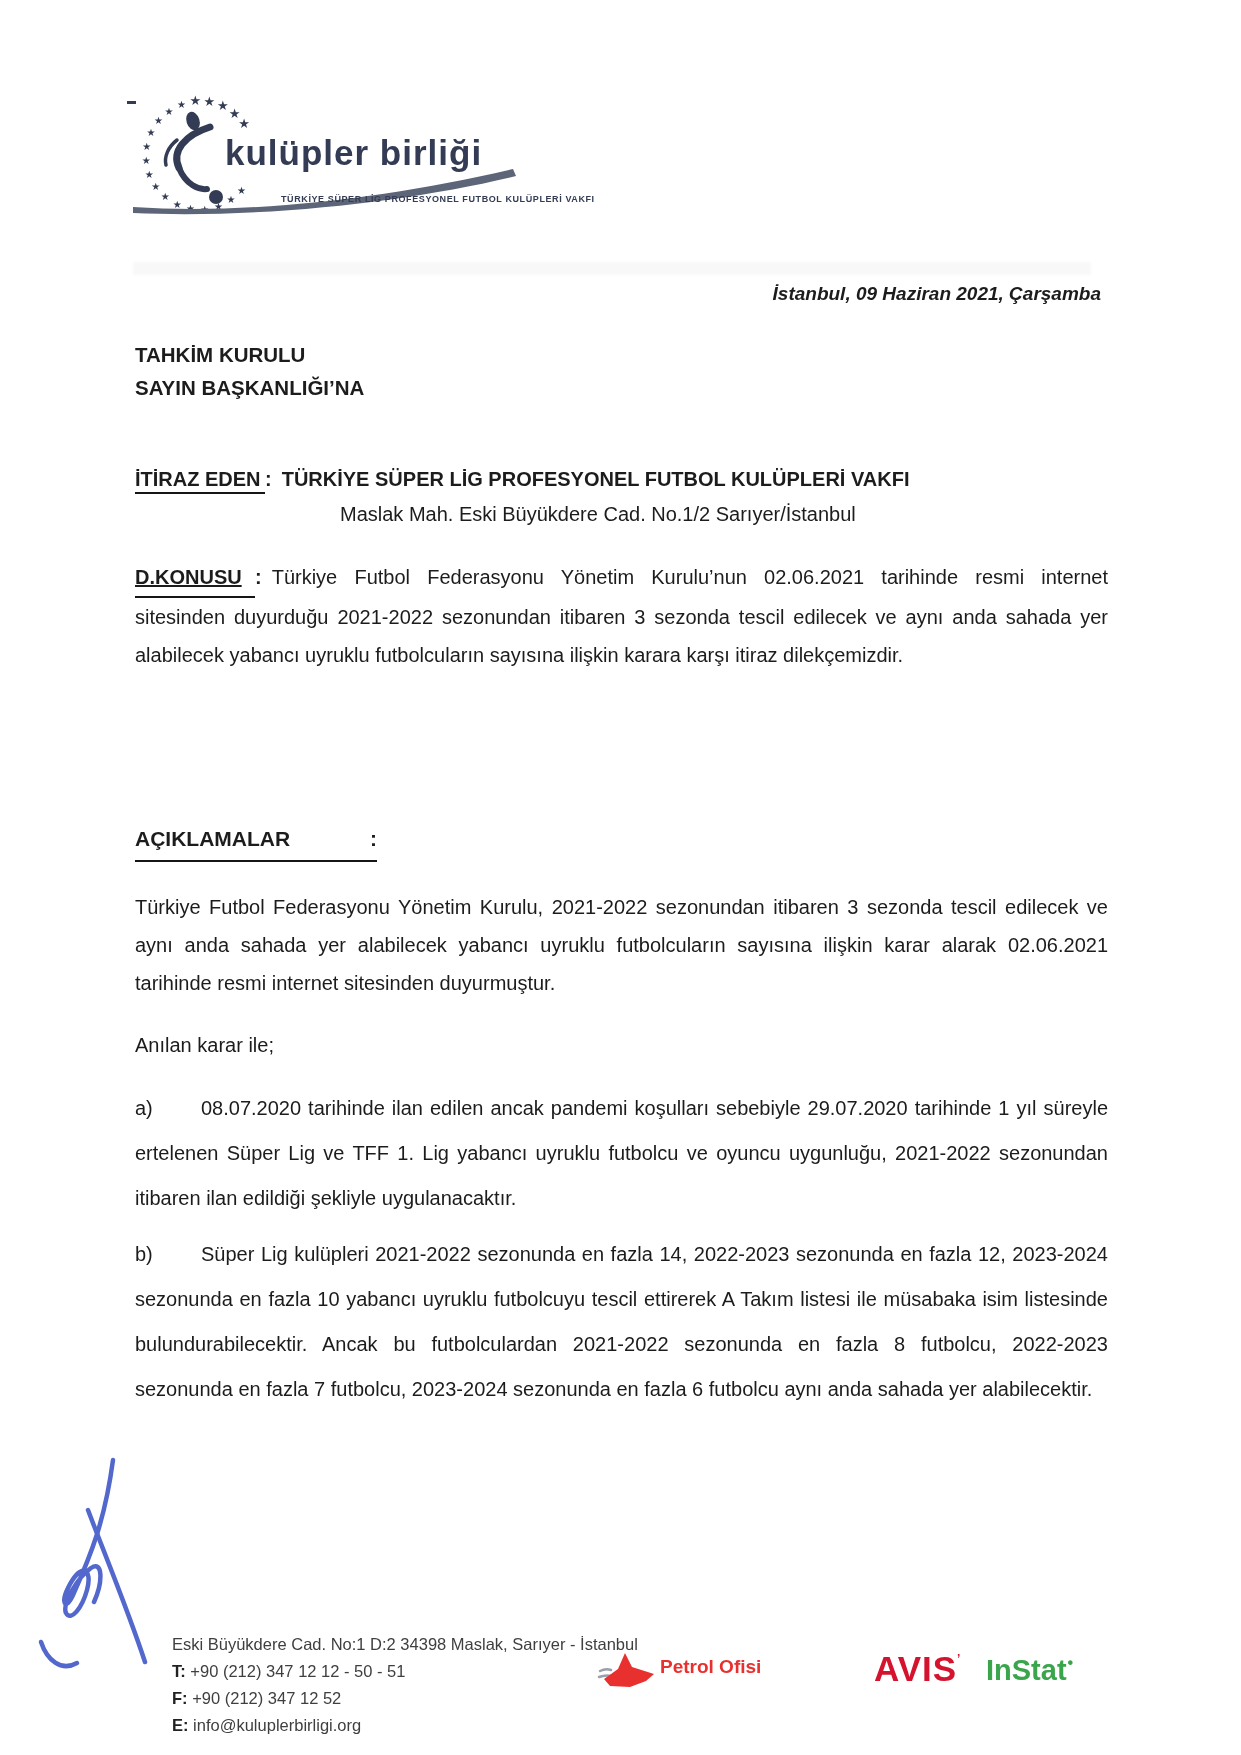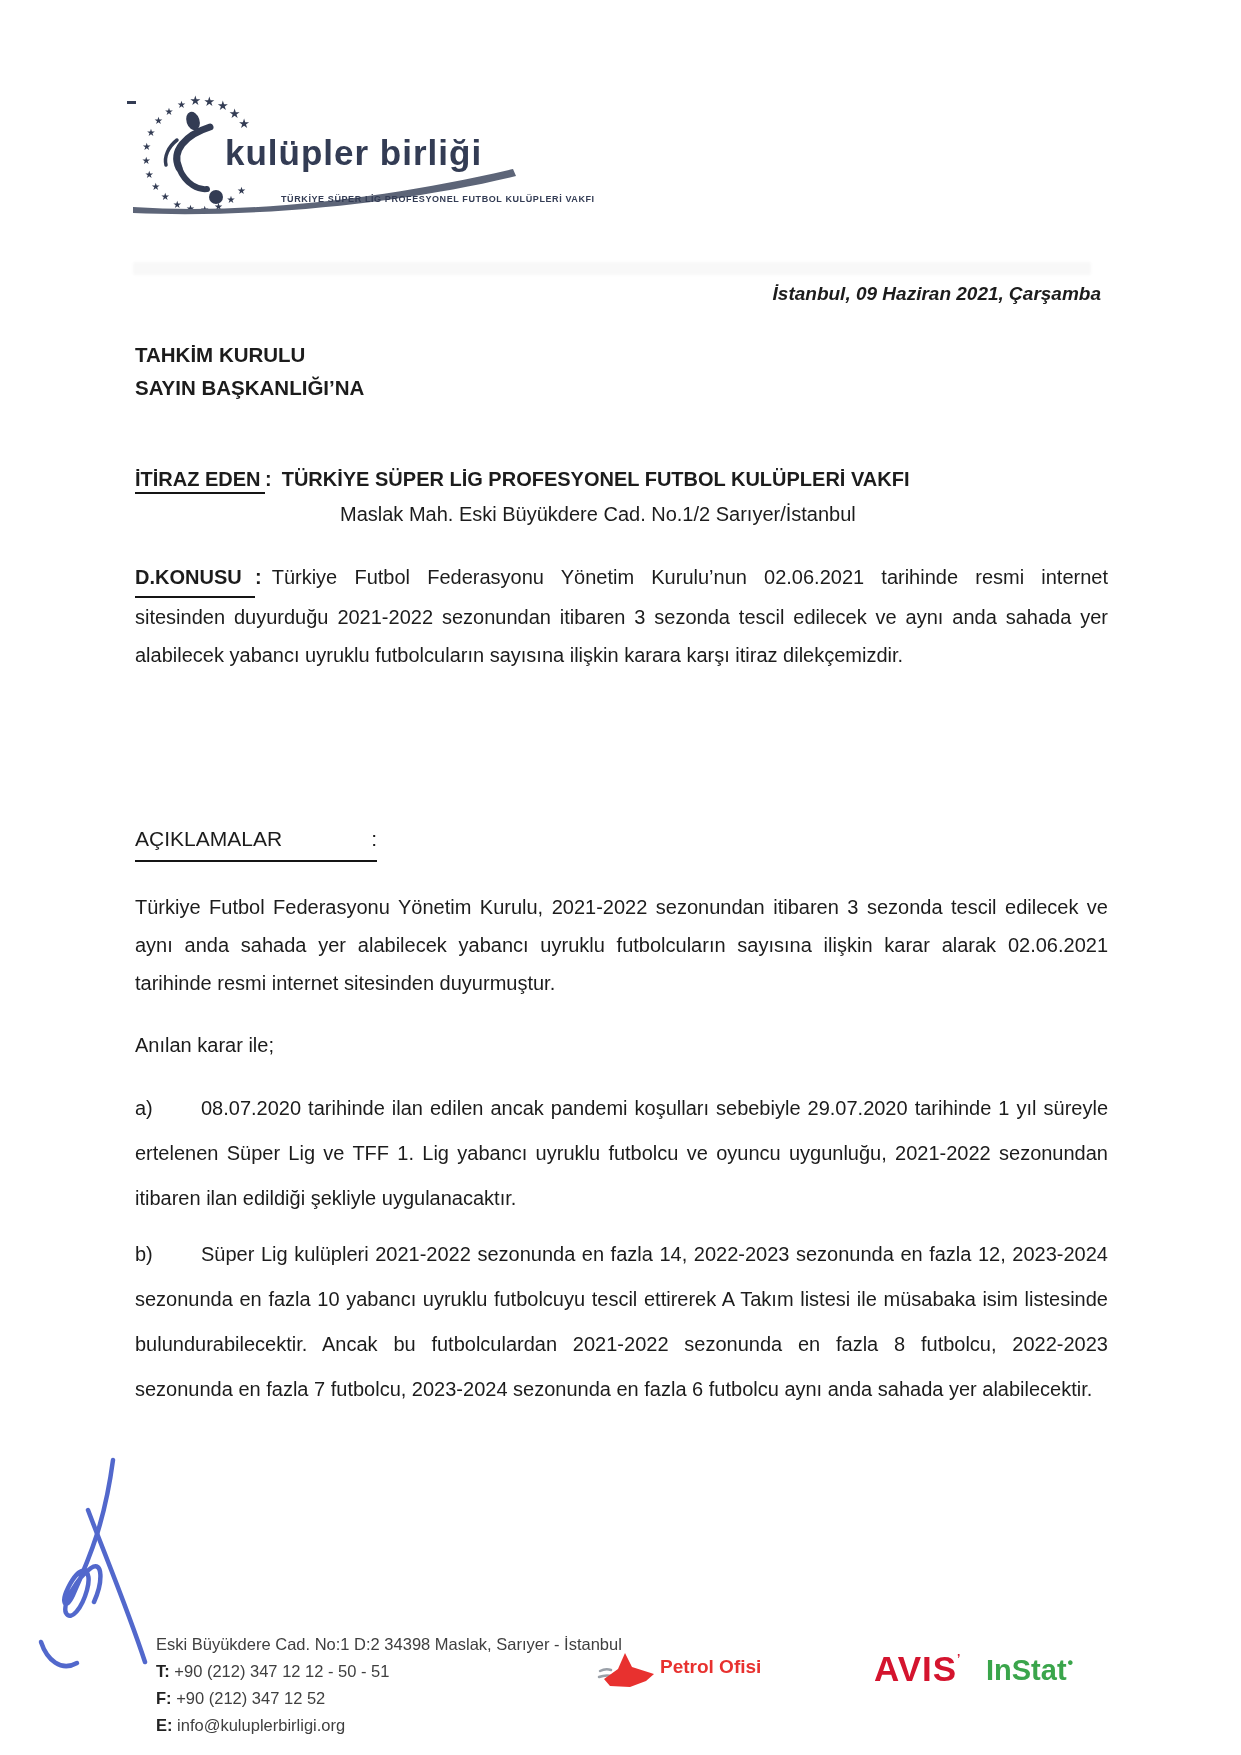--- a/index.html
+++ b/index.html
@@ -27,30 +27,30 @@
 
   
   .dateline{position:absolute;right:140px;top:283px;font-size:19px;font-weight:bold;font-style:italic;}
   .recipient{position:absolute;left:135px;top:338px;font-size:20.5px;font-weight:bold;line-height:33px;}
   .itiraz{position:absolute;left:135px;top:468px;font-size:20px;font-weight:bold;white-space:nowrap;}
   .itiraz .u-label{display:inline-block;width:130px;border-bottom:2.5px solid #151515;padding-bottom:1px;}
   .itiraz-address{position:absolute;left:340px;top:503px;font-size:20px;}
 
   .para{position:absolute;left:135px;width:973px;font-size:20px;line-height:38px;text-align:justify;}
   .para.wide{line-height:45px;}
-  .konu-label{display:inline-block;width:120px;border-bottom:2.5px solid #151515;font-weight:bold;}
+  .konu-label{display:inline-block;width:120px;border-bottom:2.5px solid #151515;font-weight:bold;text-decoration:underline;}
   .colon-b{font-weight:bold;padding-right:10px;}
-  .heading-underline{display:inline-flex;justify-content:space-between;width:242px;border-bottom:2.5px solid #151515;font-weight:normal;font-size:21px;padding-bottom:2px;}
+  .heading-underline{display:inline-flex;justify-content:space-between;width:242px;border-bottom:2.5px solid #151515;font-weight:bold;font-size:21px;padding-bottom:2px;}
   .item-label{display:inline-block;width:66px;}
 
   
   .signature{position:absolute;left:33px;top:1450px;width:140px;height:235px;}
 
   
-  .footer{position:absolute;left:156px;top:1631px;font-size:16.5px;line-height:27px;color:var(--footer_gray);}
+  .footer{position:absolute;left:172px;top:1631px;font-size:16.5px;line-height:27px;color:var(--footer_gray);}
   .footer b{color:#222;}
 
   
   .sponsor-wolf{position:absolute;left:596px;top:1649px;}
   .sponsor-petrol{position:absolute;left:660px;top:1656px;font-size:19px;font-weight:bold;color:var(--petrol_red);}
   .sponsor-avis{position:absolute;left:874px;top:1649px;font-size:35px;font-weight:bold;color:var(--avis_red);letter-spacing:1px;}
   .sponsor-avis sup{font-size:12px;vertical-align:18px;}
   .sponsor-instat{position:absolute;left:986px;top:1654px;font-size:29px;font-weight:bold;color:var(--instat_green);}
   .sponsor-instat sup{font-size:16px;vertical-align:12px;margin-left:1px;}
 </style>

